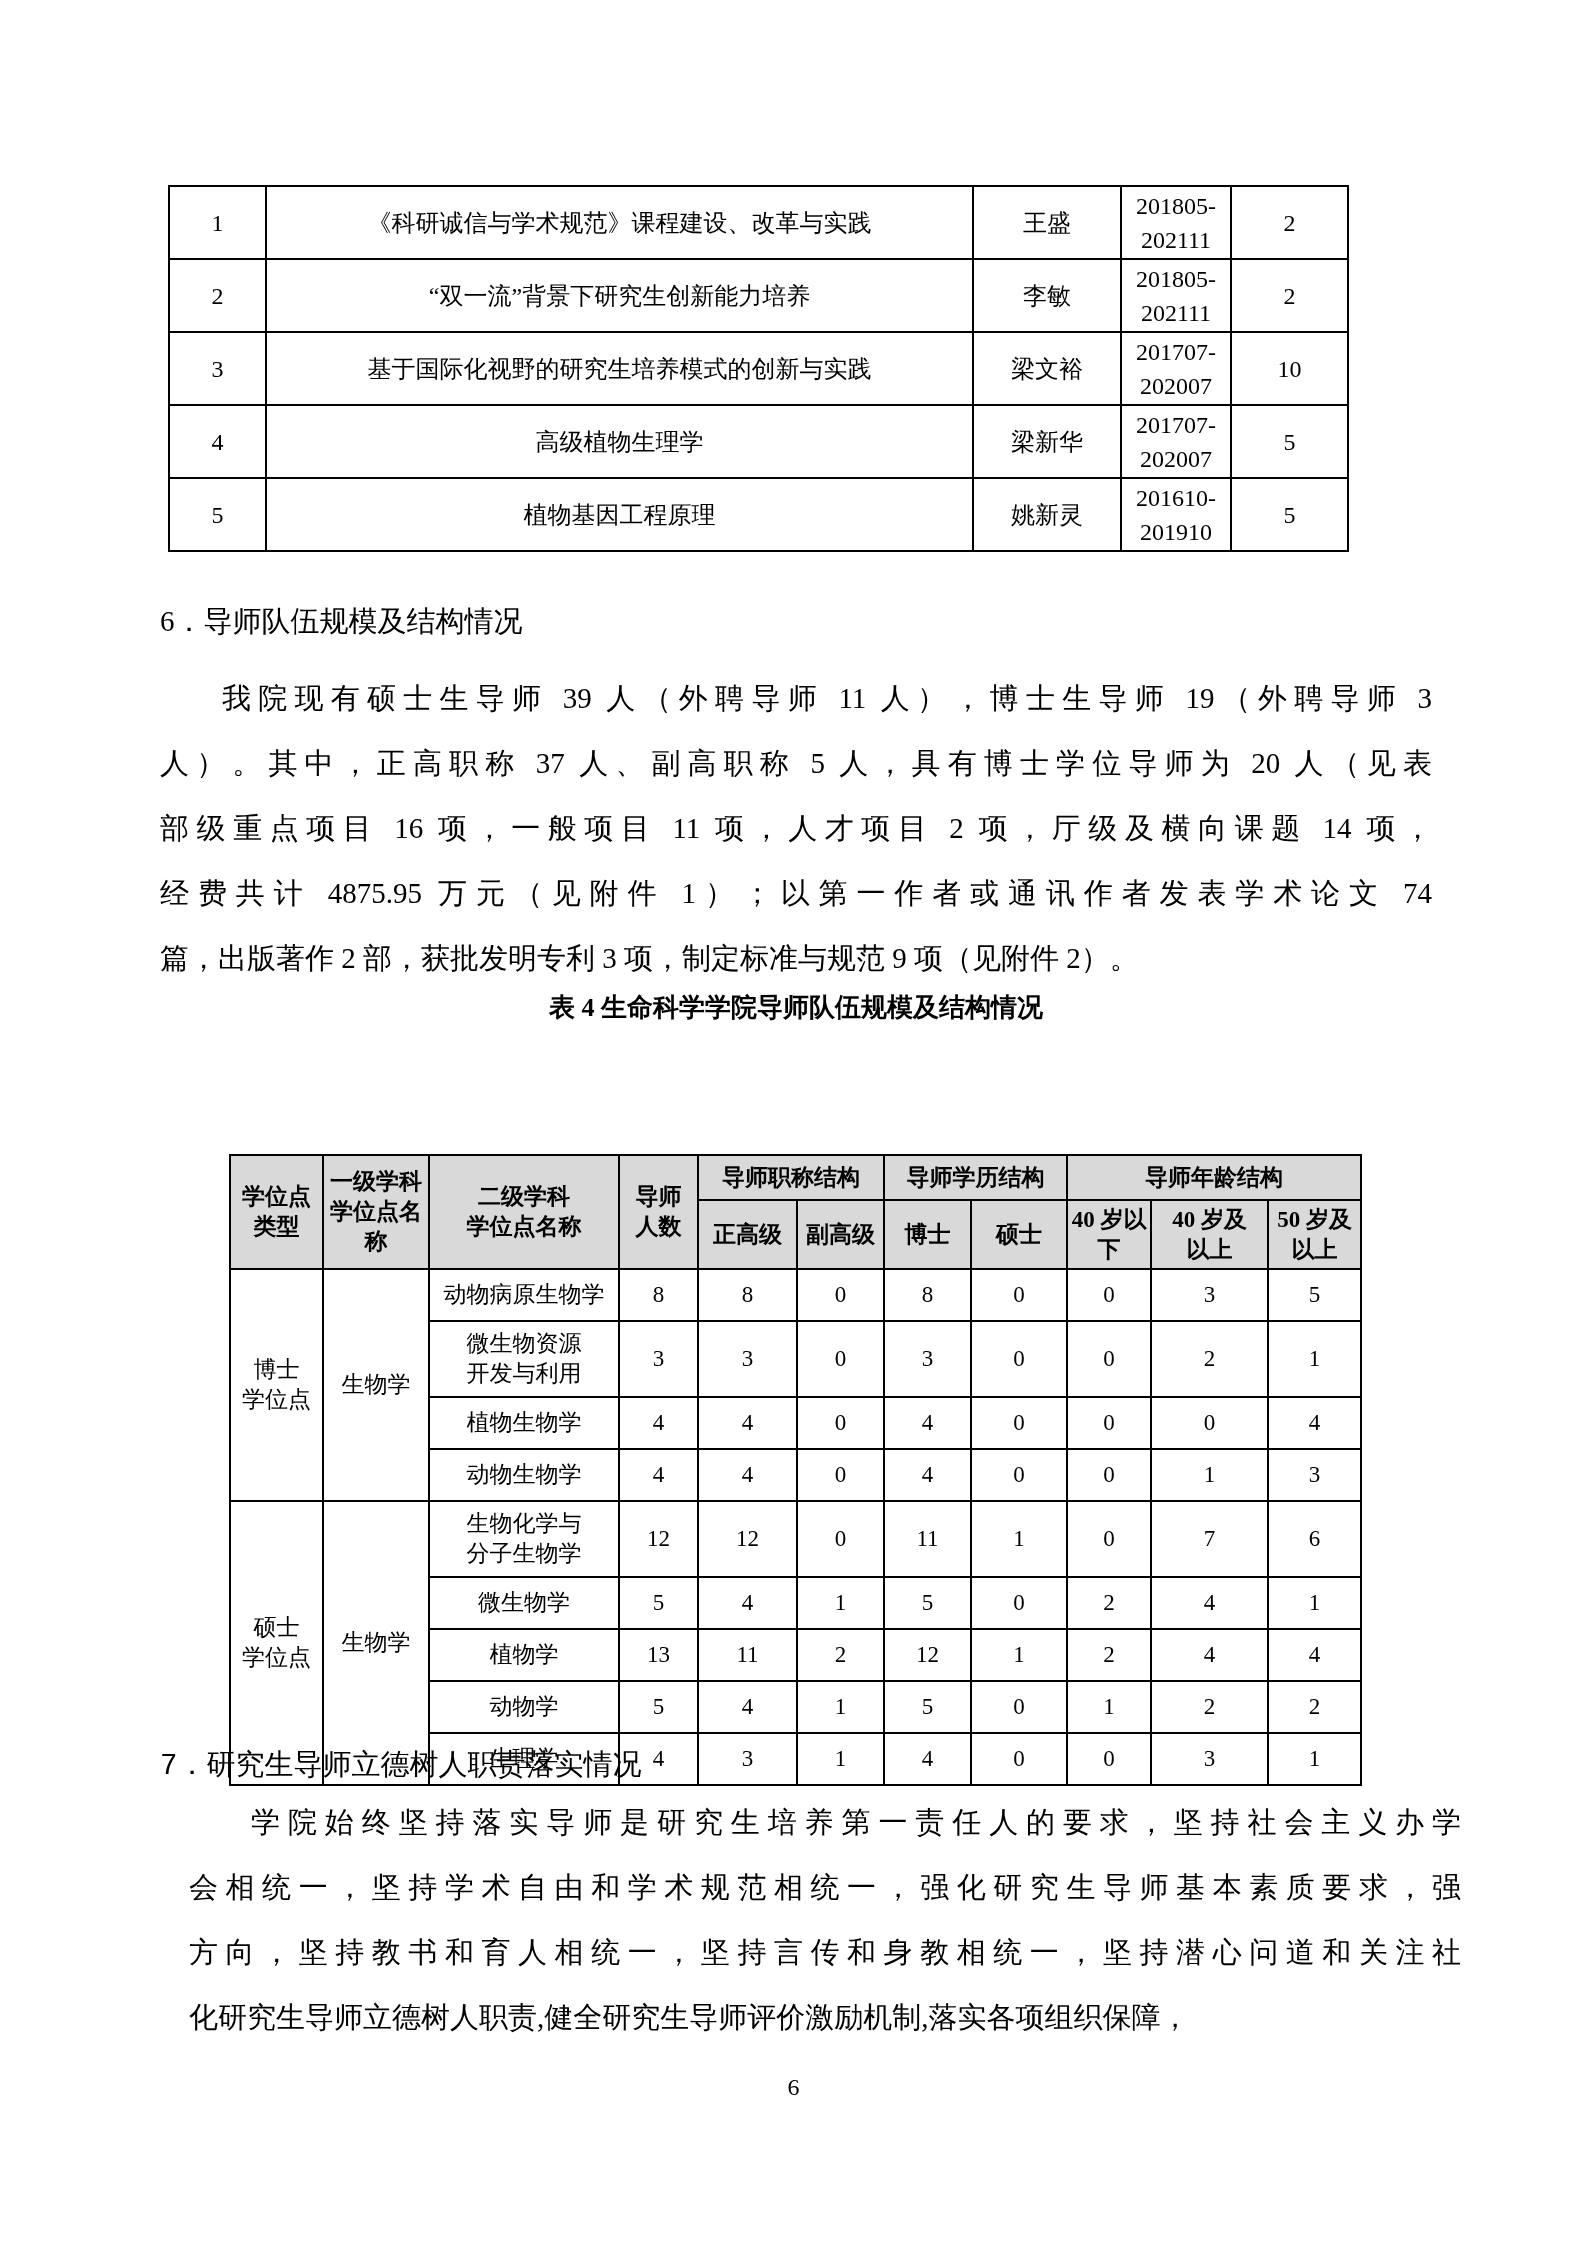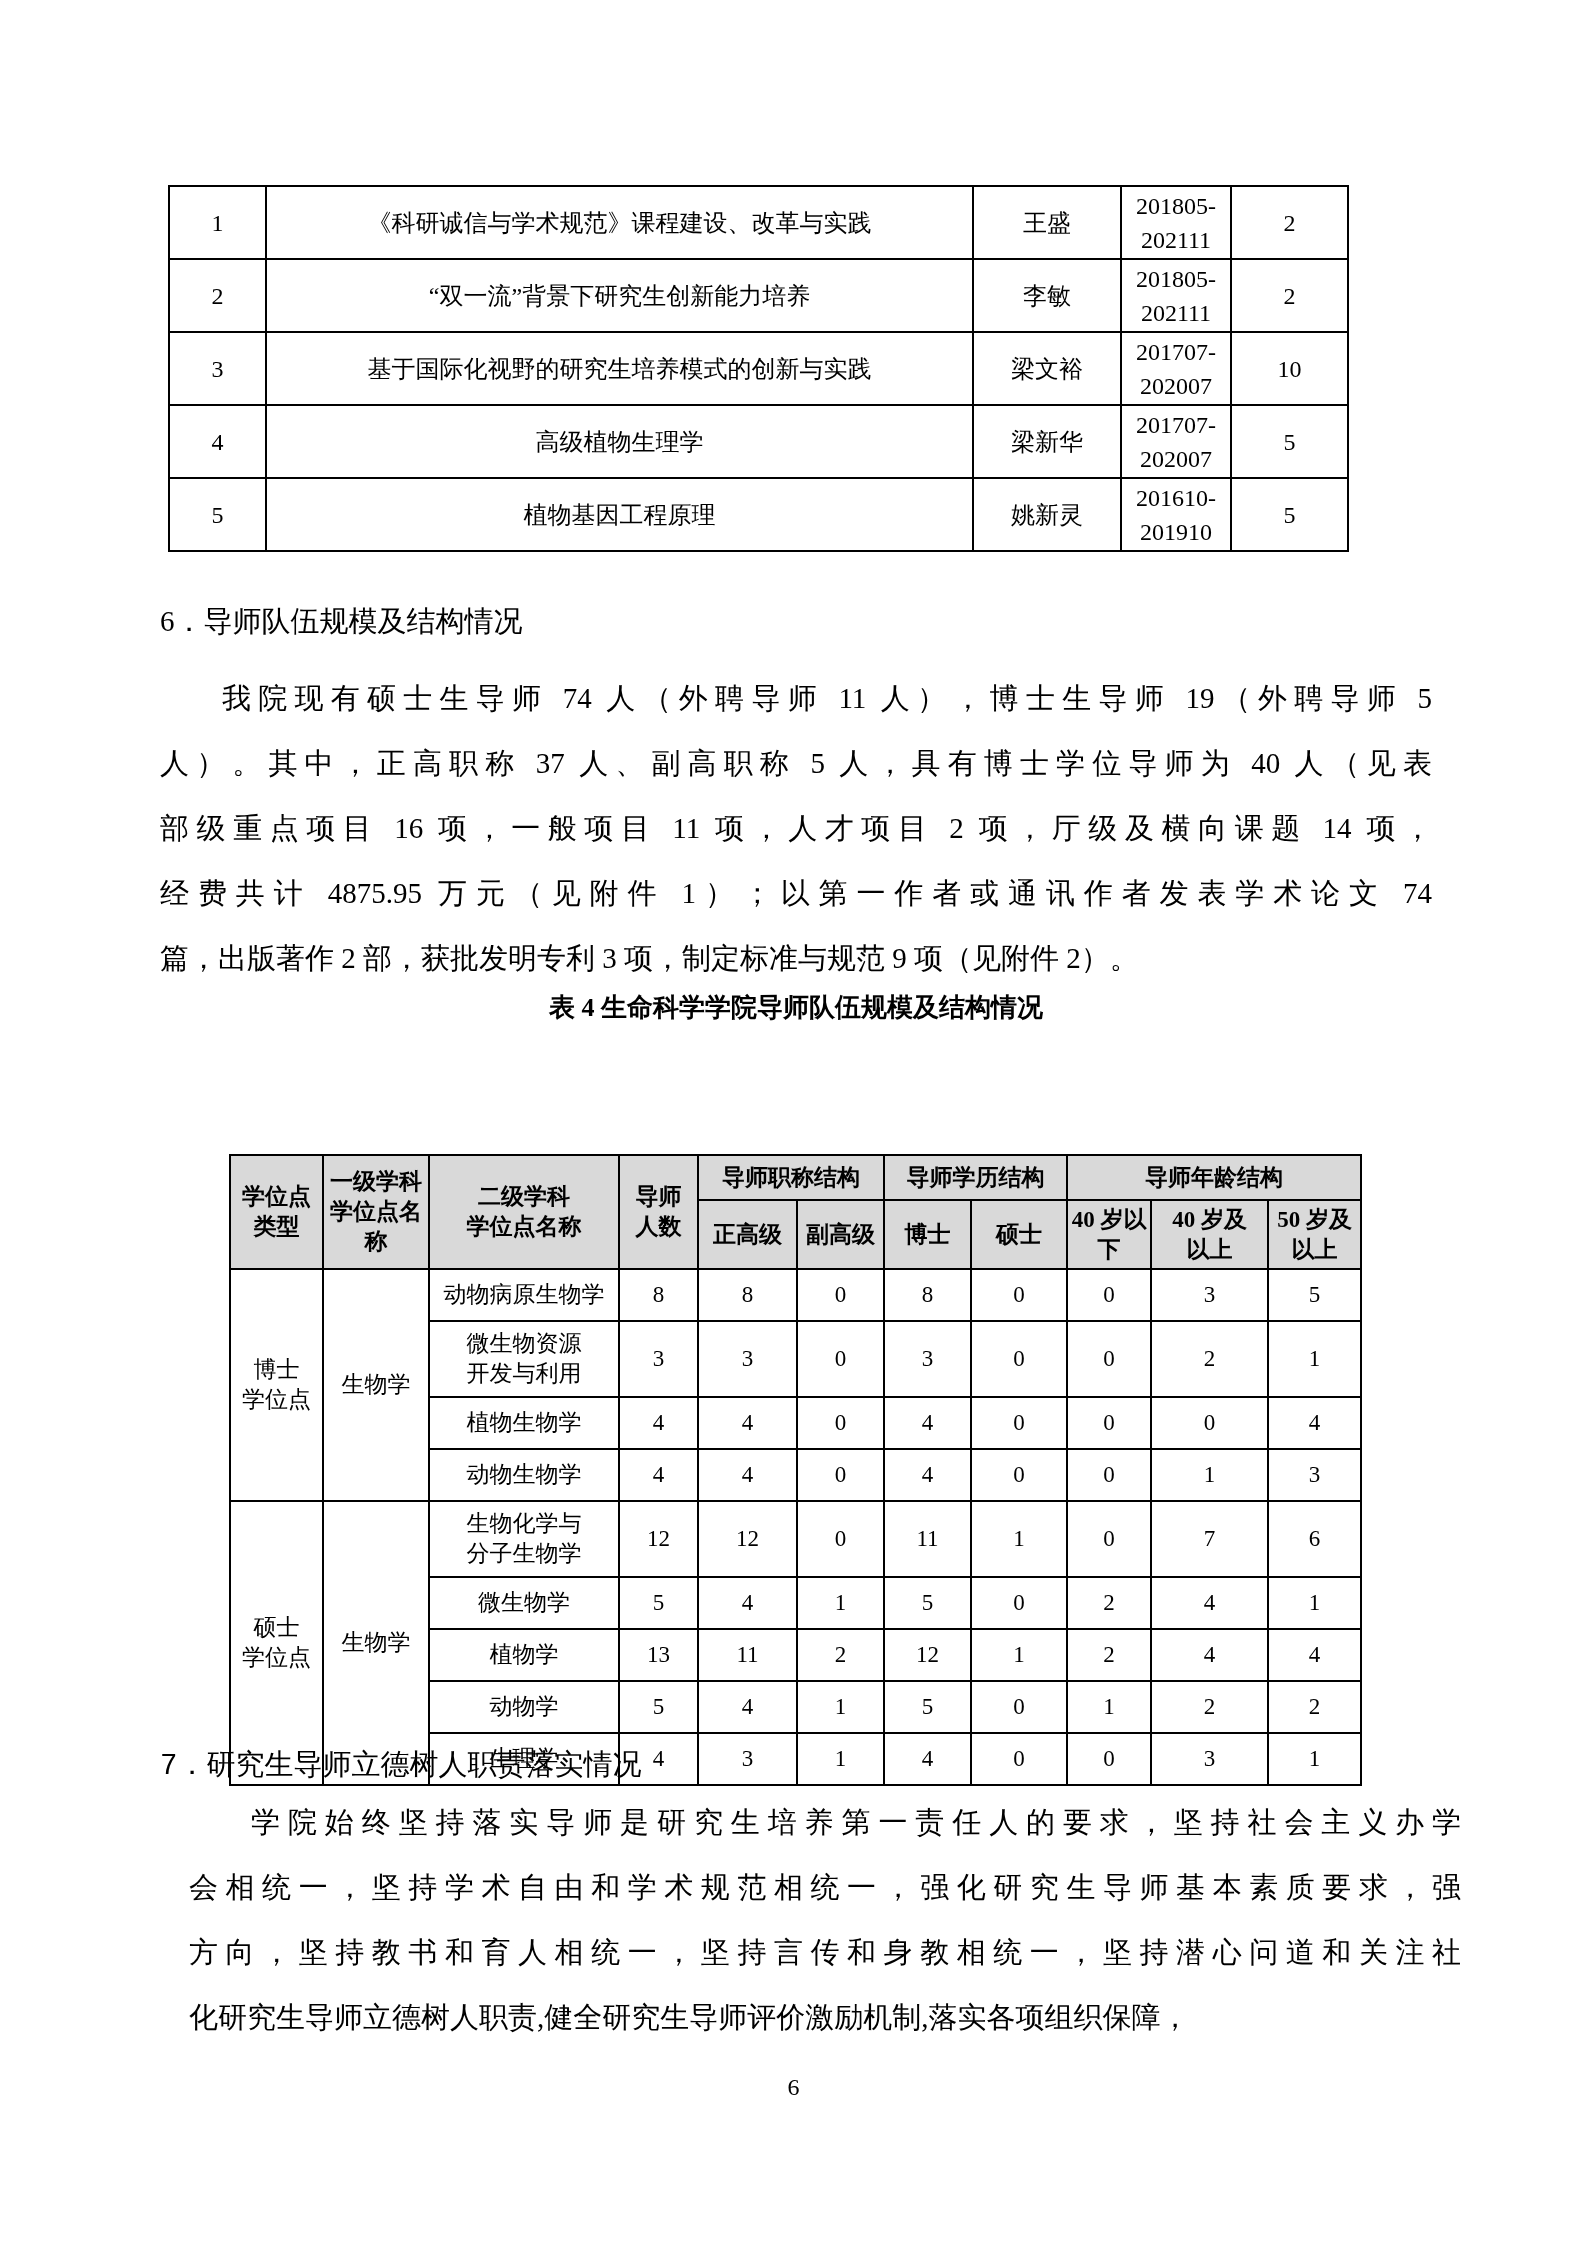--- a/index.html
+++ b/index.html
@@ -88,22 +88,22 @@
       <td>姚新灵</td>
       <td>201610-
 201910</td>
       <td>5</td>
     </tr>
   </tbody>
     </table>
 
   <div class="sec-heading h6">6．导师队伍规模及结构情况</div>
   <div class="para p6">
-    <div class="line first">我院现有硕士生导师 74 人（外聘导师 11 人），博士生导师 19（外聘导师 5</div>
-    <div class="line">人）。其中，正高职称 37 人、副高职称 5 人，具有博士学位导师为 40 人（见表</div>
+    <div class="line first">我院现有硕士生导师 39 人（外聘导师 11 人），博士生导师 19（外聘导师 3</div>
+    <div class="line">人）。其中，正高职称 37 人、副高职称 5 人，具有博士学位导师为 20 人（见表</div>
     <div class="line">部级重点项目 16 项，一般项目 11 项，人才项目 2 项，厅级及横向课题 14 项，</div>
     <div class="line">经费共计 4875.95 万元（见附件 1）；以第一作者或通讯作者发表学术论文 74</div>
     <div class="line last">篇，出版著作 2 部，获批发明专利 3 项，制定标准与规范 9 项（见附件 2）。</div>
   </div>
 
   <div class="t4-title">表 4 生命科学学院导师队伍规模及结构情况</div>
   <table class="t4">
     <colgroup>
       <col style="width:93px">
         <col style="width:106px">

